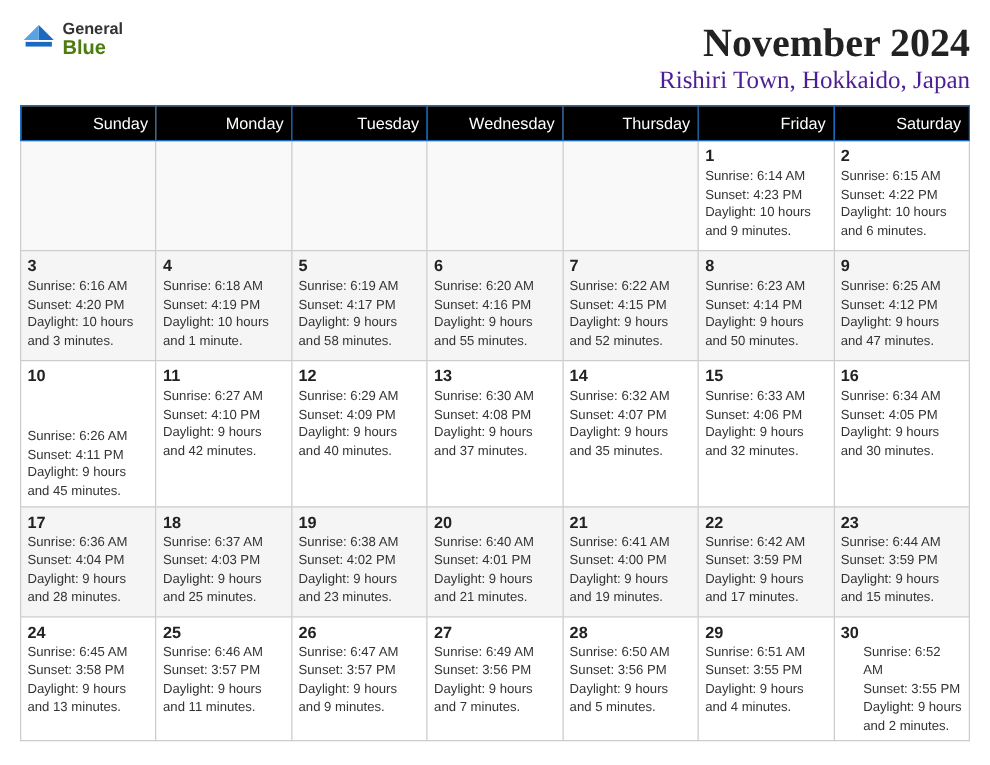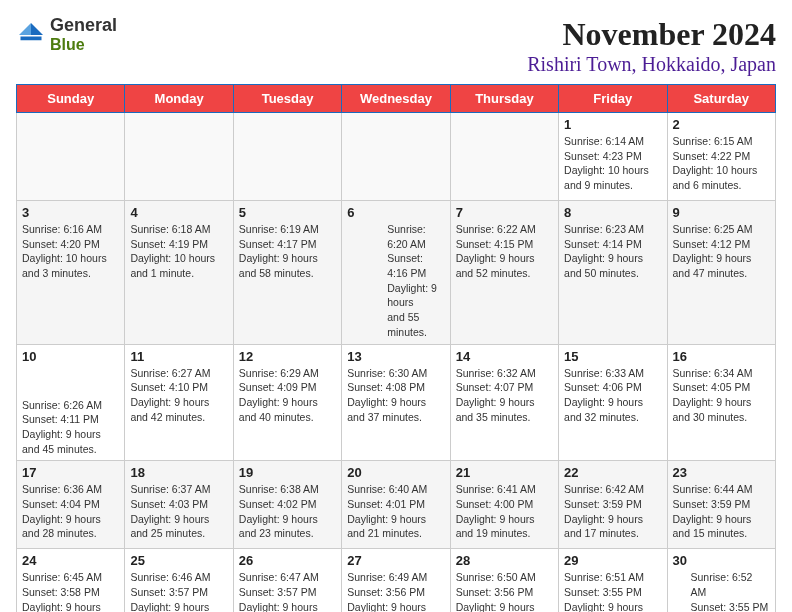--- a/index.html
+++ b/index.html
@@ -20,21 +20,21 @@
       display: flex;
       align-items: center;
       gap: 4px;
     }
     .logo-text {
       display: flex;
       flex-direction: column;
       line-height: 1.1;
     }
     .logo-general {
-      font-size: 18px;
+      font-size: 13px;
       font-weight: bold;
       color: #333;
     }
     .logo-blue {
       font-size: 16px;
       font-weight: bold;
       color: #4d7c0f;
     }
     .logo-icon {
       width: 30px;
@@ -52,26 +52,26 @@
     .location-title {
       font-size: 20px;
       color: #4c1d95;
     }
     table {
       width: 100%;
       border-collapse: collapse;
       table-layout: fixed;
     }
     thead th {
-      background-color: #ef4444;
+      background-color: #000000;
       color: #fff;
-      text-align: center;
+      text-align: right;
       padding: 6px 6px;
       font-size: 13px;
-      font-weight: bold;
+      font-weight: normal;
       border: 1px solid #1a6bbf;
     }
     tbody td {
       vertical-align: top;
       border: 1px solid #ccc;
       padding: 4px 5px;
       font-size: 11px;
       color: #333;
       min-height: 80px;
       height: 88px;
@@ -168,21 +168,21 @@
         </td>
         <td>
           <span class="day-number">5</span>
           <div class="day-info" style="white-space: pre-line;">Sunrise: 6:19 AM
 Sunset: 4:17 PM
 Daylight: 9 hours
 and 58 minutes.</div>
         </td>
         <td>
           <span class="day-number">6</span>
-          <div class="day-info" style="white-space: pre-line; margin-left: 40px;">Sunrise: 6:20 AM
+          <div class="day-info" style="white-space: pre-line;">Sunrise: 6:20 AM
 Sunset: 4:16 PM
 Daylight: 9 hours
 and 55 minutes.</div>
         </td>
         <td>
           <span class="day-number">7</span>
           <div class="day-info" style="white-space: pre-line;">Sunrise: 6:22 AM
 Sunset: 4:15 PM
 Daylight: 9 hours
 and 52 minutes.</div>

